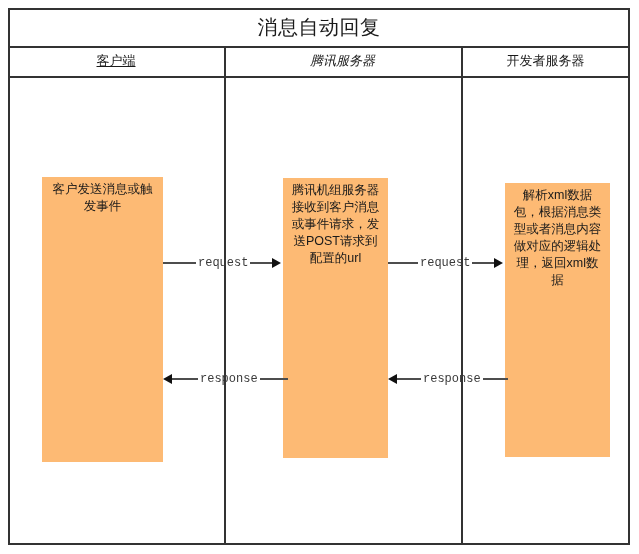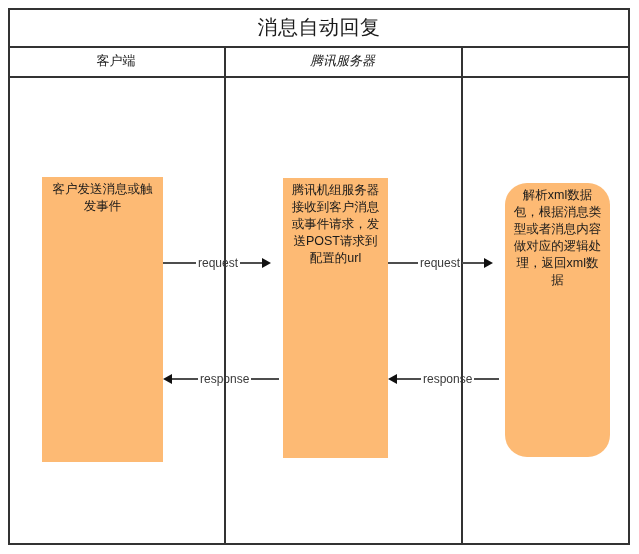--- a/index.html
+++ b/index.html
@@ -10,37 +10,37 @@
 
   .title-row{position:absolute;left:8px;top:8px;width:622px;height:38px;box-sizing:border-box;
              display:flex;align-items:center;justify-content:center;}
   .title-text{font-size:20px;color:#1a1a1a;letter-spacing:.5px;}
 
   .title-sep{position:absolute;left:8px;top:46px;width:622px;height:2px;background:#333333;}
   .header-sep{position:absolute;left:8px;top:76px;width:622px;height:2px;background:#333333;}
 
   .header-row{position:absolute;left:8px;top:46px;width:622px;height:30px;display:flex;box-sizing:border-box;}
   .header-cell{display:flex;align-items:center;justify-content:center;font-size:13px;color:#1a1a1a;box-sizing:border-box;}
-  .hc1{width:216px;}
+  .hc1{width:216px;text-decoration:underline;}
   .hc2{width:237px;font-style:italic;}
   .hc3{width:169px;}
 
   .lane-div{position:absolute;top:46px;width:2px;height:497px;background:#333333;}
   .lane-div.d1{left:224px;}
   .lane-div.d2{left:461px;}
 
   .pbox{position:absolute;background:#fdba74;display:flex;align-items:flex-start;justify-content:center;
         text-align:center;box-sizing:border-box;padding:4px 8px;}
   .pbox span{font-size:12.5px;line-height:17px;color:#1a1a1a;display:block;}
 
   .box-client{left:42px;top:177px;width:121px;height:285px;}
   .box-tencent{left:283px;top:178px;width:105px;height:280px;}
-  .box-dev{left:505px;top:183px;width:105px;height:274px;border-radius:22px;}
+  .box-dev{left:505px;top:183px;width:105px;height:274px;}
 
-  .conn{position:absolute;height:18px;display:flex;align-items:center;}
+  .conn{position:absolute;height:18px;display:flex;align-items:center;font-family:Liberation Mono, monospace;}
   .line{height:2px;background:#4d4d4d;flex:0 0 auto;}
   .arrow-r{width:0;height:0;border-left:9px solid #111111;border-top:5px solid transparent;border-bottom:5px solid transparent;flex:0 0 auto;}
   .arrow-l{width:0;height:0;border-right:9px solid #111111;border-top:5px solid transparent;border-bottom:5px solid transparent;flex:0 0 auto;}
   .conn-label{font-size:12px;color:#3a3a3a;padding:0 2px;white-space:nowrap;flex:0 0 auto;line-height:12px;}
 
   .c1{left:163px;top:254px;width:120px;}
   .c1 .line{width:33px;}
   .c1 .line2{width:22px;}
 
   .c2{left:388px;top:254px;width:117px;}
@@ -63,20 +63,21 @@
   <div class="frame"></div>
 
   <div class="title-row">
     <div class="title-text">消息自动回复</div>
   </div>
   <div class="title-sep"></div>
 
   <div class="header-row">
     <div class="header-cell hc1">客户端</div>
     <div class="header-cell hc2">腾讯服务器</div>
+    <div class="header-cell hc3">开发者服务器</div>
   </div>
   <div class="header-sep"></div>
 
   <div class="lane-div d1"></div>
   <div class="lane-div d2"></div>
 
   <div class="pbox box-client">
     <span>客户发送消息或触发事件</span>
   </div>
 

